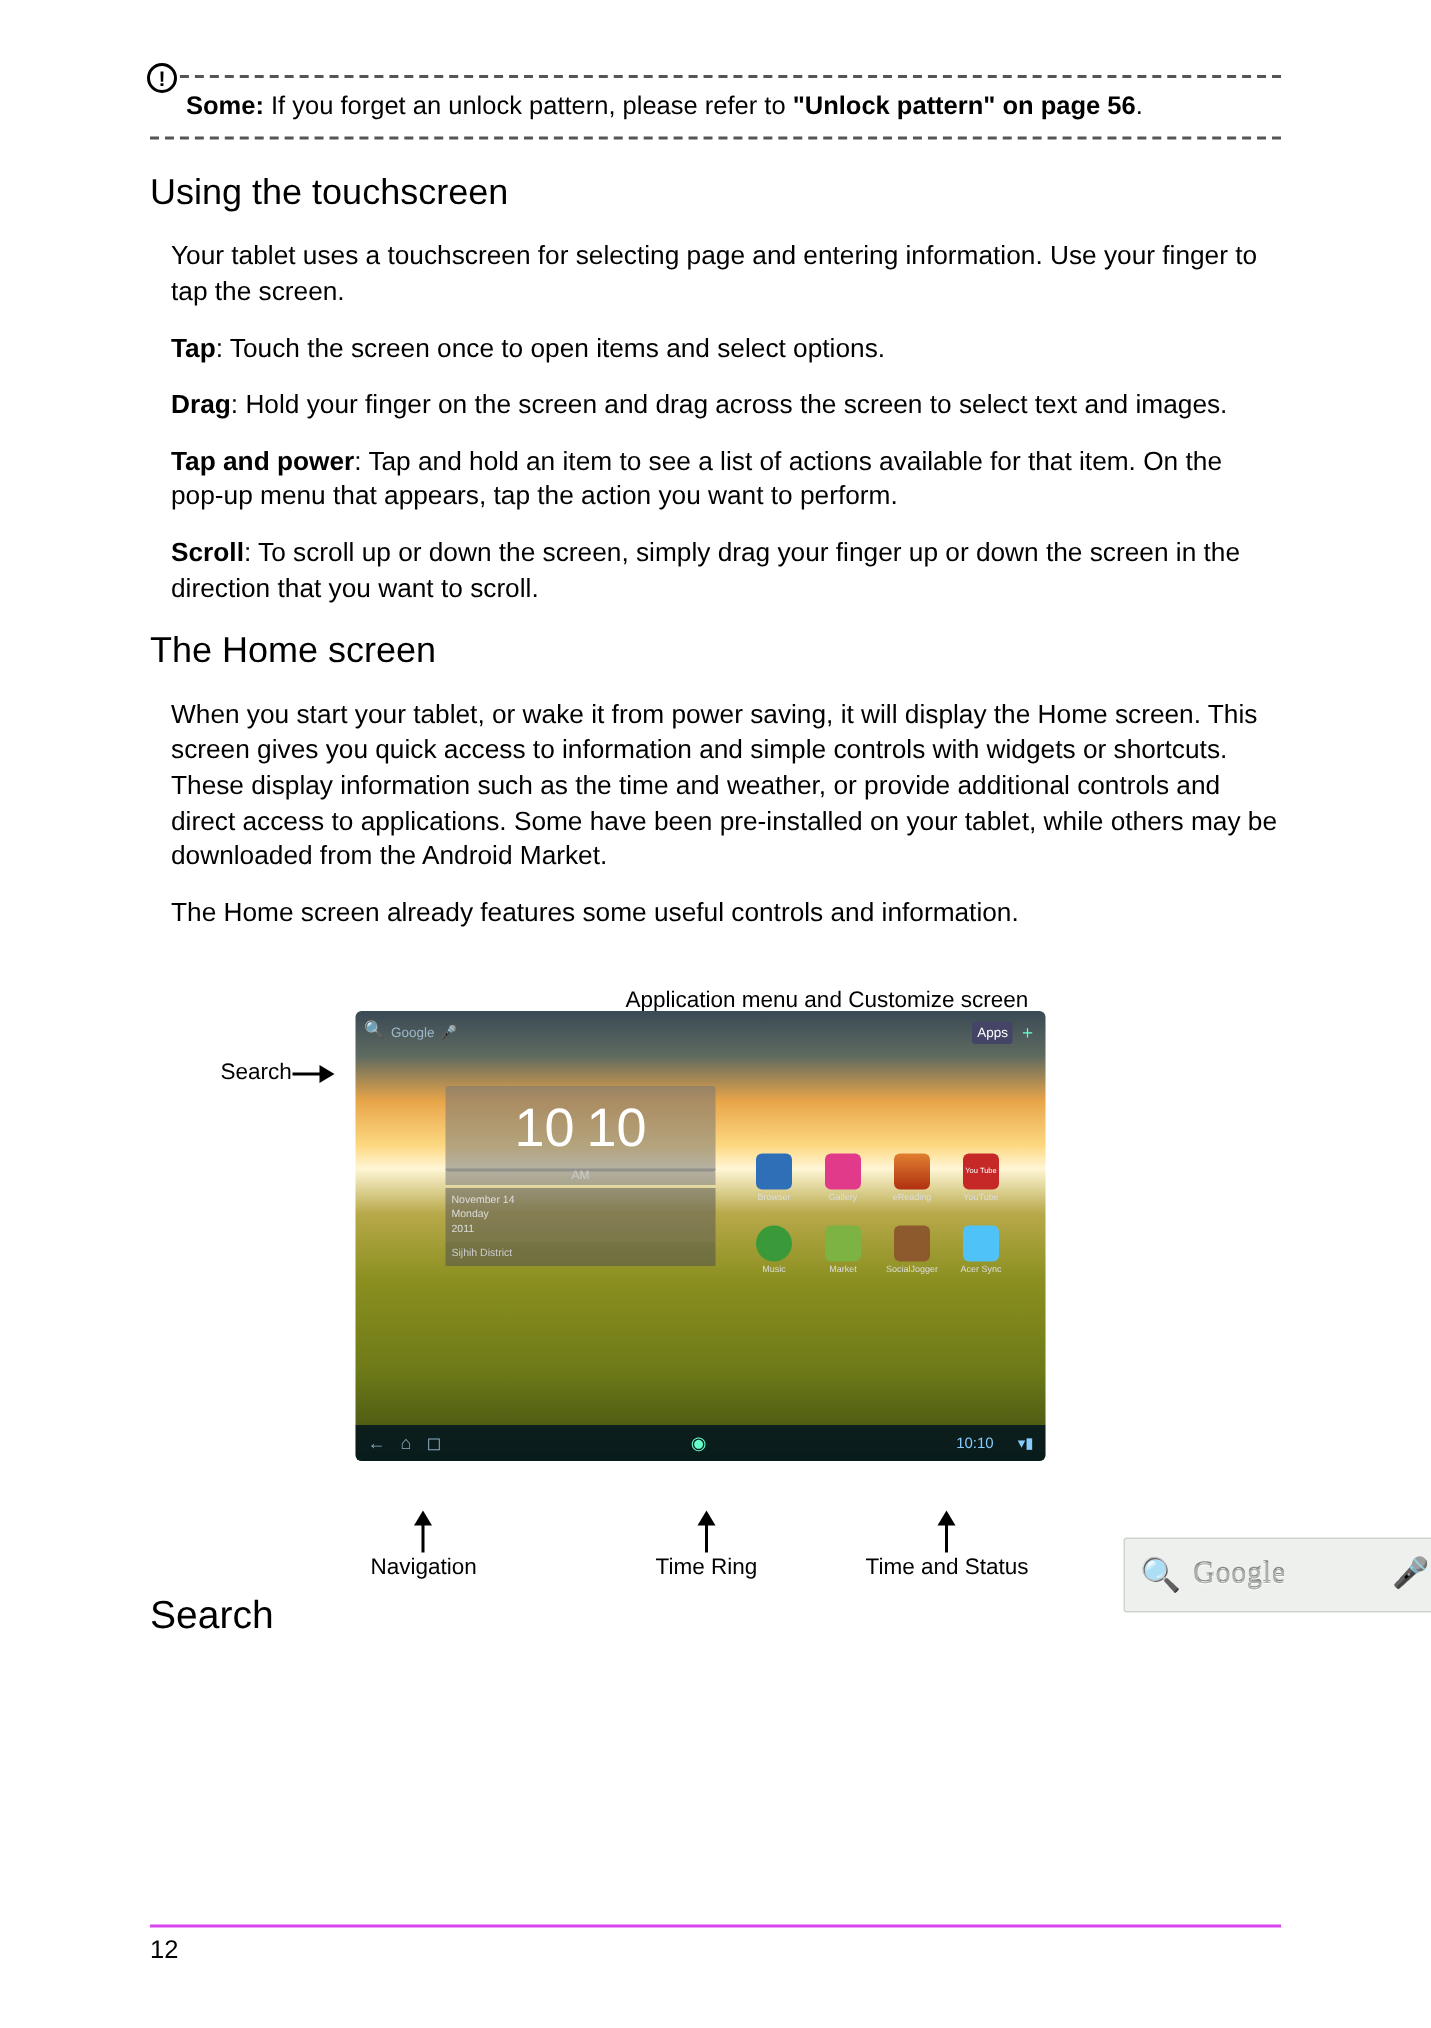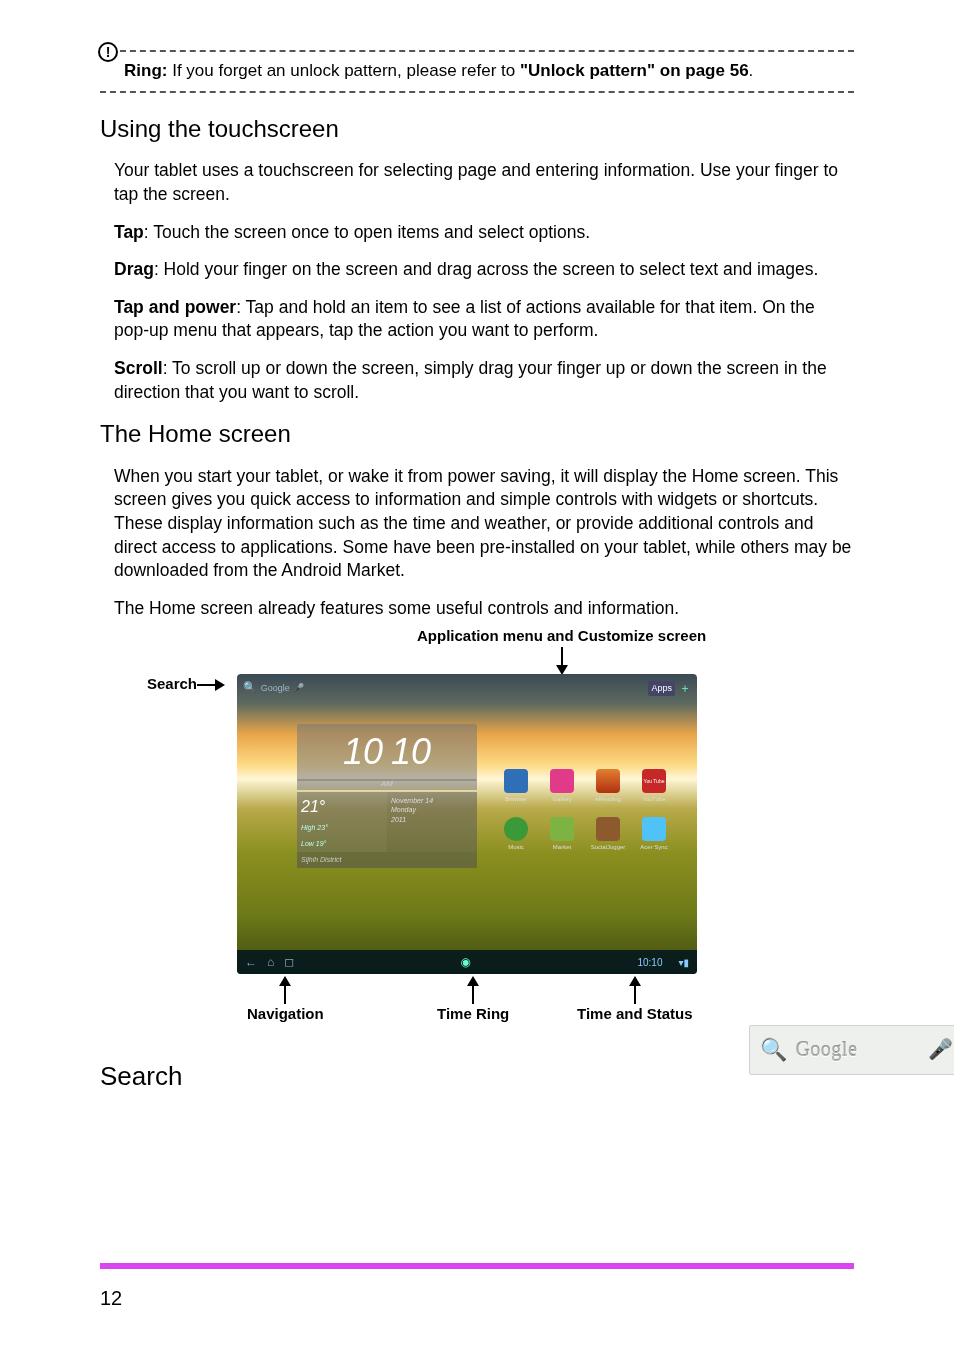--- a/index.html
+++ b/index.html
@@ -54,22 +54,23 @@
 
   .diagram-wrap {
     position: relative;
     width: 720px;
     margin: 0 auto 20px auto;
     height: 405px;
   }
   .diagram-label {
     position: absolute;
     font-size: 15px;
-    font-weight: bold;
+    font-weight: normal;
     white-space: nowrap;
+    margin-top: 31px;
   }
   .arrow-down::after {
     content: "";
     position: absolute;
     left: 50%;
     top: 100%;
     width: 0; height: 0;
     border-left: 6px solid transparent;
     border-right: 6px solid transparent;
     border-top: 10px solid #000;
@@ -150,21 +151,20 @@
   .tablet .topright {
     position:absolute; top:6px; right:6px;
     display:flex; align-items:center; gap:4px; color:#fff;
   }
   .tablet .topright .apps { font-size:9px; }
   .tablet .topright .plus { color:#6fc; font-size:12px; }
 
   .clock-widget {
     position:absolute; left:60px; top:50px;
     width:180px;
-    font-style:italic;
   }
   .clock-time {
     background: rgba(120,120,120,0.55);
     color:#fff; font-size:36px; text-align:center;
     padding:4px 0; border-radius:2px;
     display:flex; justify-content:center; gap:8px;
   }
   .clock-am { font-size:8px; text-align:center; color:#ccc; margin-top:-2px; background: rgba(120,120,120,0.55); }
   .weather-row { display:flex; margin-top:2px; }
   .weather-left { flex:1; background: rgba(100,100,100,0.55); padding:4px; }
@@ -226,31 +226,31 @@
   .search-widget .mic {
     color: #7fa87f;
     font-size: 20px;
   }
 
   .page-footer {
     position: absolute;
     left: 100px;
     right: 100px;
     bottom: 40px;
-    border-top: 6px solid #d946ef;
-    padding-top: 16px;
-    font-size: 20px;
+    border-top: 2px solid #d946ef;
+    padding-top: 4px;
+    font-size: 17px;
   }
 </style>
 </head>
 <body>
 
 <div class="note-box">
   <div class="note-icon">!</div>
-  <span class="bold">Ring:</span><span> If you forget an unlock pattern, please refer to </span><span class="bold">"Unlock pattern" on page 56</span><span>.</span>
+  <span class="bold">Some:</span><span> If you forget an unlock pattern, please refer to </span><span class="bold">"Unlock pattern" on page 56</span><span>.</span>
 </div>
 
 <h1>Using the touchscreen</h1>
 <p class="body-text">Your tablet uses a touchscreen for selecting page and entering information. Use your finger to tap the screen.</p>
 
 <p class="body-text">
   <span class="bold">Tap</span><span>: Touch the screen once to open items and select options.</span>
 </p>
 <p class="body-text">
   <span class="bold">Drag</span><span>: Hold your finger on the screen and drag across the screen to select text and images.</span>
@@ -287,25 +287,20 @@
       <span class="plus">＋</span>
     </div>
 
     <div class="clock-widget">
       <div class="clock-time">
         <span>10</span>
         <span>10</span>
       </div>
       <div class="clock-am">AM</div>
       <div class="weather-row">
-        <div class="weather-left">
-          <div class="temp">21°</div>
-          <div class="hl">High   23°</div>
-          <div class="hl">Low    19°</div>
-        </div>
         <div class="weather-right">
           <div>November 14</div>
           <div>Monday</div>
           <div>2011</div>
         </div>
       </div>
       <div class="loc-row">Sijhih District</div>
     </div>
 
     <div class="icon-grid">

